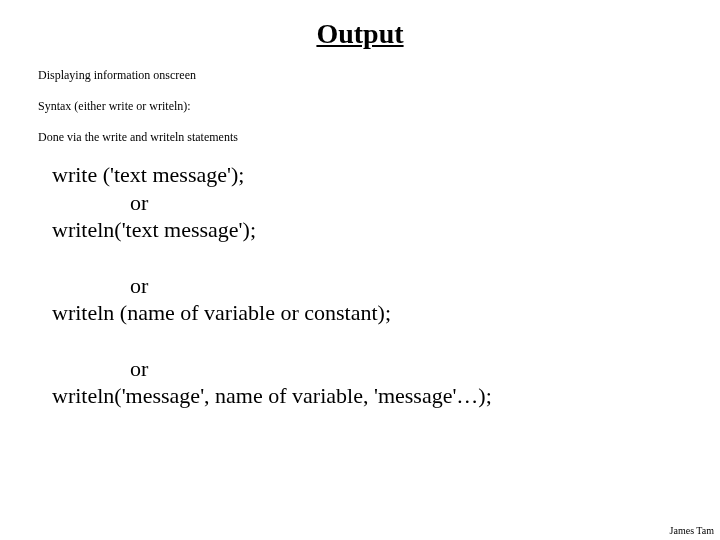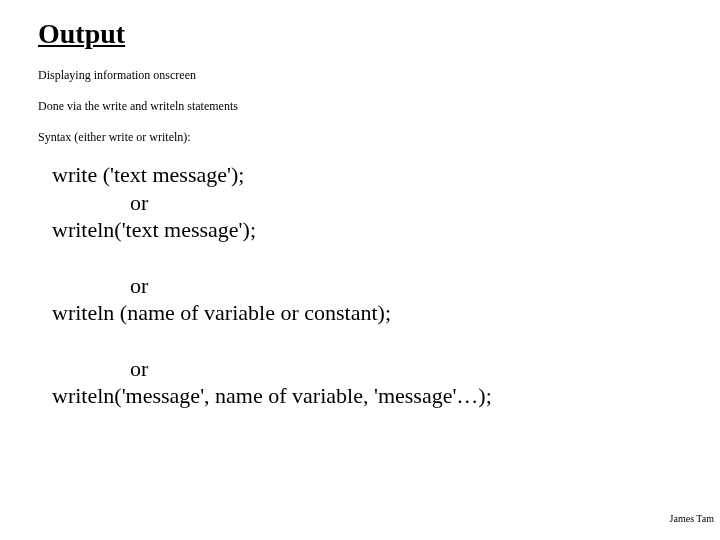--- a/index.html
+++ b/index.html
@@ -10,55 +10,55 @@
     font-family: "Times New Roman", Times, serif;
     background: #ffffff;
     color: #000000;
     position: relative;
   }
   .slide {
     padding: 12px 38px 0 38px;
     box-sizing: border-box;
   }
   .title {
-    text-align: left;
+    text-align: center;
     font-size: 28px;
     font-weight: bold;
     text-decoration: underline;
     margin: 6px 0 18px 0;
   }
   .line {
     font-size: 12px;
     margin: 0 0 16px 0;
   }
   .block {
     margin: 0 0 28px 14px;
     font-size: 22px;
     line-height: 1.25;
   }
   .or {
     margin-left: 78px;
   }
   .footer {
     position: absolute;
     right: 6px;
-    bottom: 16px;
+    bottom: 4px;
     font-size: 10px;
     font-family: "Times New Roman", Times, serif;
   }
 </style>
 </head>
 <body>
 
 <div class="slide">
   <div class="title">Output</div>
 
   <div class="line">Displaying information onscreen</div>
+  <div class="line">Syntax (either write or writeln):</div>
   <div class="line">Done via the write and writeln statements</div>
-  <div class="line">Syntax (either write or writeln):</div>
 
   <div class="block">
     <div>write ('text message');</div>
     <div class="or">or</div>
     <div>writeln('text message');</div>
   </div>
 
   <div class="block">
     <div class="or">or</div>
     <div>writeln (name of variable or constant);</div>

